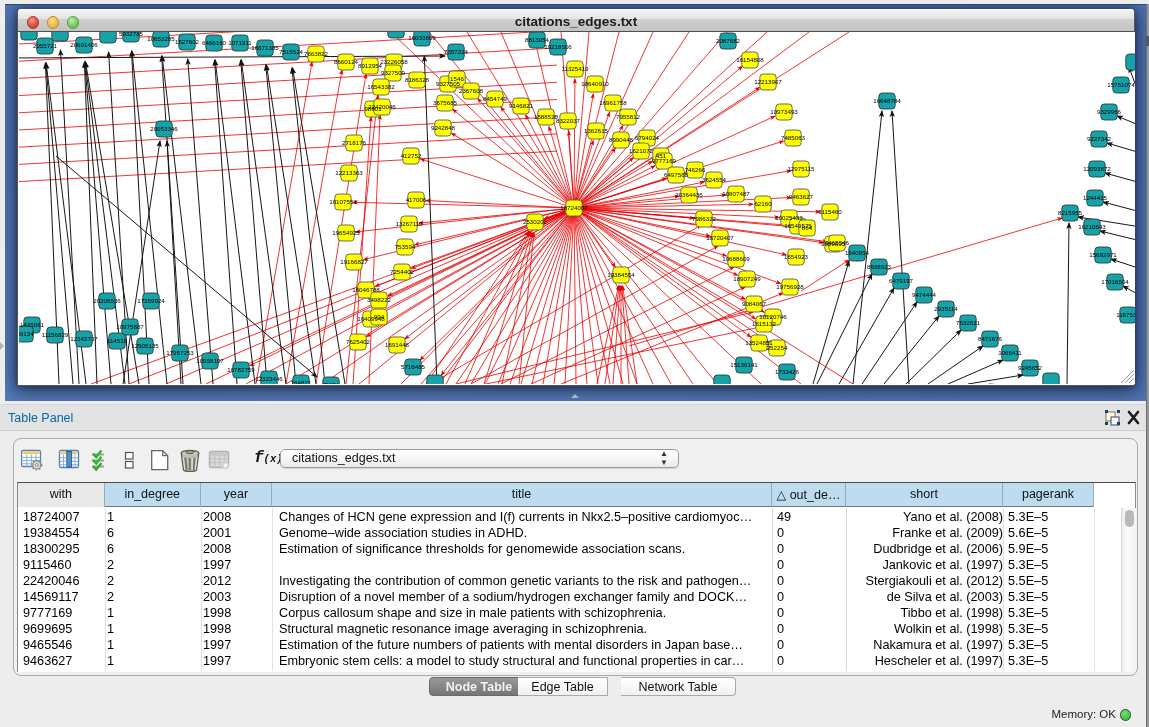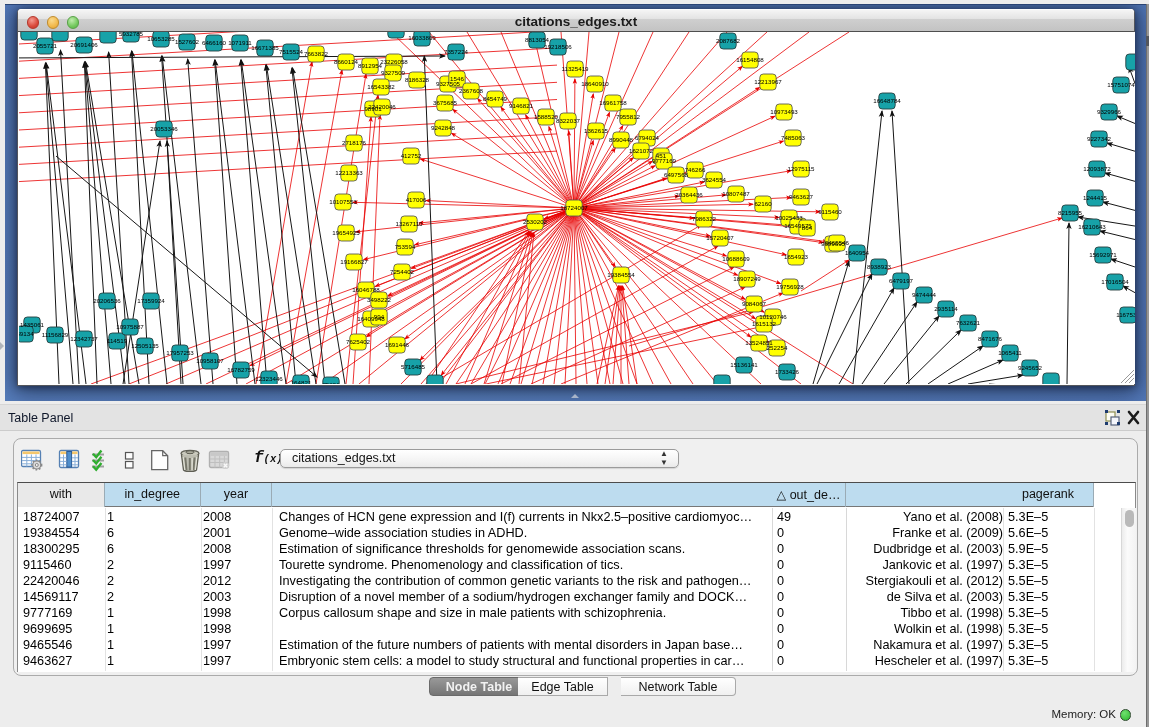--- a/index.html
+++ b/index.html
@@ -11,21 +11,21 @@
 #tbar { position:absolute; left:0; top:0; width:100%; height:23px;
   border-radius:4px 4px 0 0; border-bottom:1px solid #4f4f4f;
   background:linear-gradient(#f7f7f7 0%,#e3e3e3 45%,#cfcfcf 46%,#c3c3c3 100%);
   box-shadow:inset 0 1px 0 #fdfdfd; }
 #tbar .ttl { position:absolute; left:0; right:0; top:4.5px; text-align:center;
   font-size:13.5px; font-weight:bold; color:#1c1c1c; }
 .tl { position:absolute; top:7px; width:12.5px; height:12.5px; border-radius:50%; }
 #canvas { position:absolute; left:1px; top:23px; width:1116px; height:352px; background:#fff; overflow:hidden; }
 #tphead { position:absolute; left:0px; top:404px; width:1149px; height:27px;
   background:#e3e3e3; border-top:1px solid #d6d6d6; border-bottom:1px solid #cccccc; }
-#tphead span { position:absolute; left:8px; top:6px; font-size:12.5px; color:#0f172a; }
+#tphead span { position:absolute; left:8px; top:6px; font-size:12.5px; color:#0369a1; }
 #cont { position:absolute; left:13px; top:438px; width:1125px; height:238px;
   background:#f0f0f0; border:1px solid #ababab; border-radius:8px; }
 #combo { position:absolute; left:280px; top:449px; width:399px; height:19px;
   border:1px solid #9b9b9b; border-radius:5px; background:linear-gradient(#ffffff,#f2f2f2 70%,#e9e9e9);
   font-size:12.5px; color:#111; padding:1px 0 0 11px; box-shadow:0 1px 1px rgba(0,0,0,0.12); }
 #combo .ud { position:absolute; right:10px; top:-1px; font-size:8px; color:#333; letter-spacing:0; line-height:9px; text-align:center; }
 #tbl { position:absolute; left:17px; top:482px; width:1119px; height:190px;
   background:#fff; border-top:1.5px solid #4c4c4c; border-left:1px solid #8a8a8a; border-right:1px solid #8a8a8a; }
 #thead { position:absolute; left:0; top:0; width:1117px; height:24px;
   background:#bddcef; border-bottom:1px solid #777; }
@@ -609,21 +609,23 @@
    <path d="M14.8,13.8 l3.4,3.4 M18.2,13.8 l-3.4,3.4" stroke="#fafafa" stroke-width="1.4"></path>
   </g>
 </svg>
 <div style="position:absolute;left:254px;top:449px;font-family:Liberation Mono, monospace;font-style:italic;font-weight:bold;font-size:16px;color:#111">f<span style="font-size:10.5px;font-weight:bold">(x)</span></div>
 <div id="combo">citations_edges.txt<span class="ud">▲<br>▼</span></div>
 <div id="tbl">
   <div id="thead">
     <div class="th" style="left:0;width:86.5px;background:#e9e9e9;">with</div>
     <div class="th" style="left:86.5px;width:96.5px;">in_degree</div>
     <div class="th" style="left:183px;width:71px;">year</div>
+    <div class="th" style="left:254px;width:500px;">title</div>
     <div class="th" style="left:754px;width:74px;">△ out_de…</div>
+    <div class="th" style="left:828px;width:157px;">short</div>
     <div class="th" style="left:985px;width:91px;">pagerank</div>
     <div class="th" style="left:1076px;width:41px;background:#fff;border-right:none;"></div>
   </div>
 <div class="tr" style="top:26px">
 <span class="c0">18724007</span>
       <span class="c1">1</span>
       <span class="c2">2008</span>
       <span class="c3">Changes of HCN gene expression and I(f) currents in Nkx2.5–positive cardiomyoc…</span>
       <span class="c4">49</span>
       <span class="c5">Yano et al. (2008)</span>
@@ -637,28 +639,27 @@
       <span class="c4">0</span>
       <span class="c5">Franke et al. (2009)</span>
       <span class="c6">5.6E–5</span>
     </div>
 <div class="tr" style="top:58px">
 <span class="c0">18300295</span>
       <span class="c1">6</span>
       <span class="c2">2008</span>
       <span class="c3">Estimation of significance thresholds for genomewide association scans.</span>
       <span class="c4">0</span>
-      <span class="c5">Dudbridge et al. (2003)</span>
+      <span class="c5">Dudbridge et al. (2006)</span>
       <span class="c6">5.9E–5</span>
     </div>
 <div class="tr" style="top:74px">
 <span class="c0">9115460</span>
       <span class="c1">2</span>
       <span class="c2">1997</span>
-      <span class="c3">Tourette syndrome. Phenomenology and classification of tics.</span>
       <span class="c4">0</span>
       <span class="c5">Jankovic et al. (1997)</span>
       <span class="c6">5.3E–5</span>
     </div>
 <div class="tr" style="top:90px">
 <span class="c0">22420046</span>
       <span class="c1">2</span>
       <span class="c2">2012</span>
       <span class="c3">Investigating the contribution of common genetic variants to the risk and pathogen…</span>
       <span class="c4">0</span>
@@ -680,20 +681,21 @@
       <span class="c2">1998</span>
       <span class="c3">Corpus callosum shape and size in male patients with schizophrenia.</span>
       <span class="c4">0</span>
       <span class="c5">Tibbo et al. (1998)</span>
       <span class="c6">5.3E–5</span>
     </div>
 <div class="tr" style="top:138px">
 <span class="c0">9699695</span>
       <span class="c1">1</span>
       <span class="c2">1998</span>
+      <span class="c3">Structural magnetic resonance image averaging in schizophrenia.</span>
       <span class="c4">0</span>
       <span class="c5">Wolkin et al. (1998)</span>
       <span class="c6">5.3E–5</span>
     </div>
 <div class="tr" style="top:154px">
 <span class="c0">9465546</span>
       <span class="c1">1</span>
       <span class="c2">1997</span>
       <span class="c3">Estimation of the future numbers of patients with mental disorders in Japan base…</span>
       <span class="c4">0</span>

